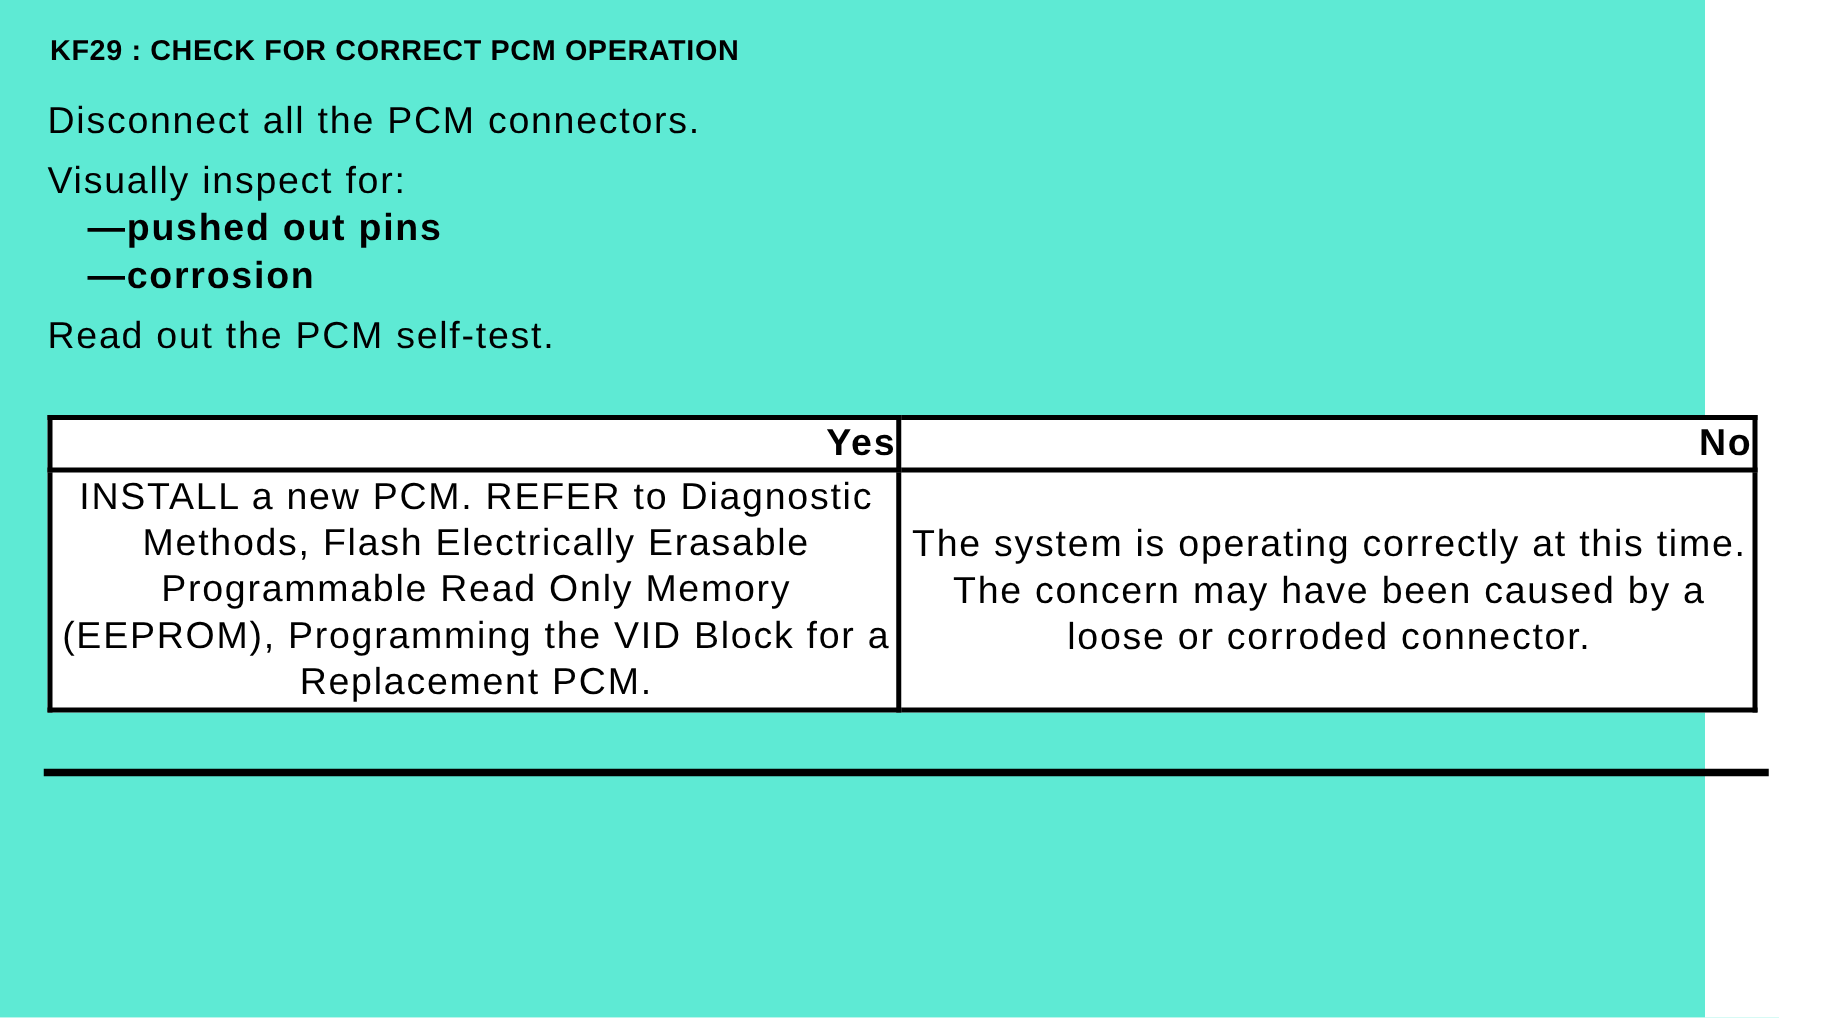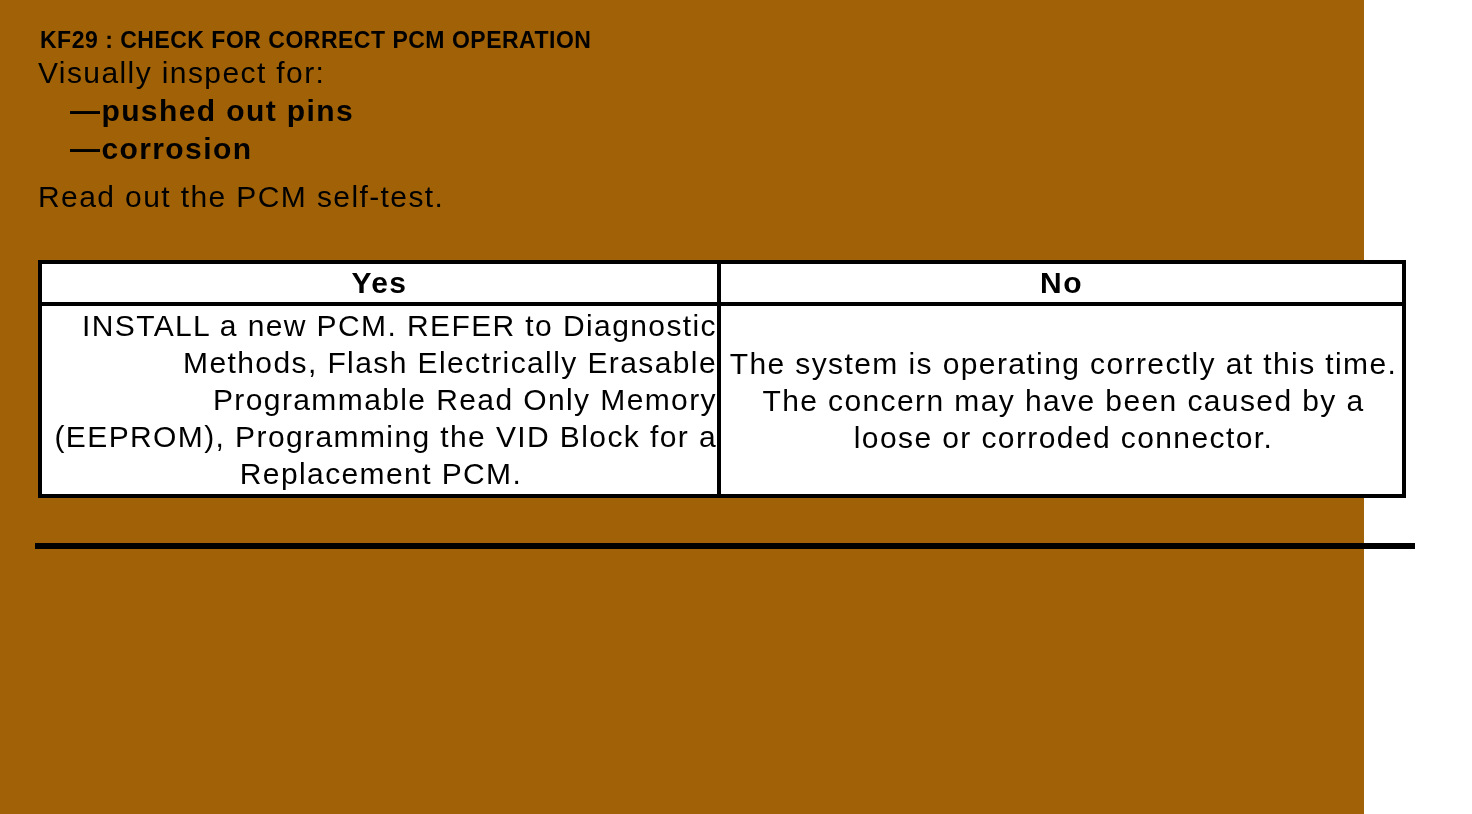--- a/index.html
+++ b/index.html
@@ -13,21 +13,21 @@
     overflow: hidden;
     color: #000000;
     font-family: "Liberation Sans", sans-serif;
     -webkit-font-smoothing: antialiased;
   }
   .page {
     box-sizing: border-box;
     width: 1364px;
     height: 814px;
     padding: 26px 48px 0 38px;
-    background: #a16207;
+    background: #5eead4;
   }
   .heading {
     font-size: 23px;
     font-weight: bold;
     letter-spacing: 0.5px;
     margin: 0 0 0 2px;
     line-height: 28px;
     white-space: nowrap;
   }
   .step {
@@ -63,31 +63,31 @@
   .decision-table th,
   .decision-table td {
     border: 4px solid #000000;
     font-size: 30px;
     letter-spacing: 1.4px;
     overflow: hidden;
   }
   .decision-table th {
     height: 38px;
     font-weight: bold;
-    text-align: center;
+    text-align: right;
     padding: 0;
     line-height: 36px;
   }
   .decision-table td {
     height: 187px;
     line-height: 37px;
   }
   td.cell-yes {
     vertical-align: top;
-    text-align: right;
+    text-align: center;
     text-align-last: center;
     padding: 1px 0 0 3px;
   }
   td.cell-no {
     vertical-align: middle;
     text-align: center;
     padding: 0 0 0 4px;
   }
   .bottom-rule {
     width: 1380px;
@@ -96,20 +96,21 @@
     margin: 45px 0 0 -3px;
   }
 </style>
 </head>
 <body>
 
 <div class="page">
 
   <h1 class="heading"><span>KF29 : CHECK FOR CORRECT PCM OPERATION</span></h1>
 
+  <p class="step first">Disconnect all the PCM connectors.</p>
 
   <p class="step no-gap">Visually inspect for:</p>
 
   <div class="inspect-list">
     <p class="step no-gap list-item">—pushed out pins</p>
     <p class="step no-gap list-item">—corrosion</p>
   </div>
 
 
   <p class="step">Read out the PCM self-test.</p>

